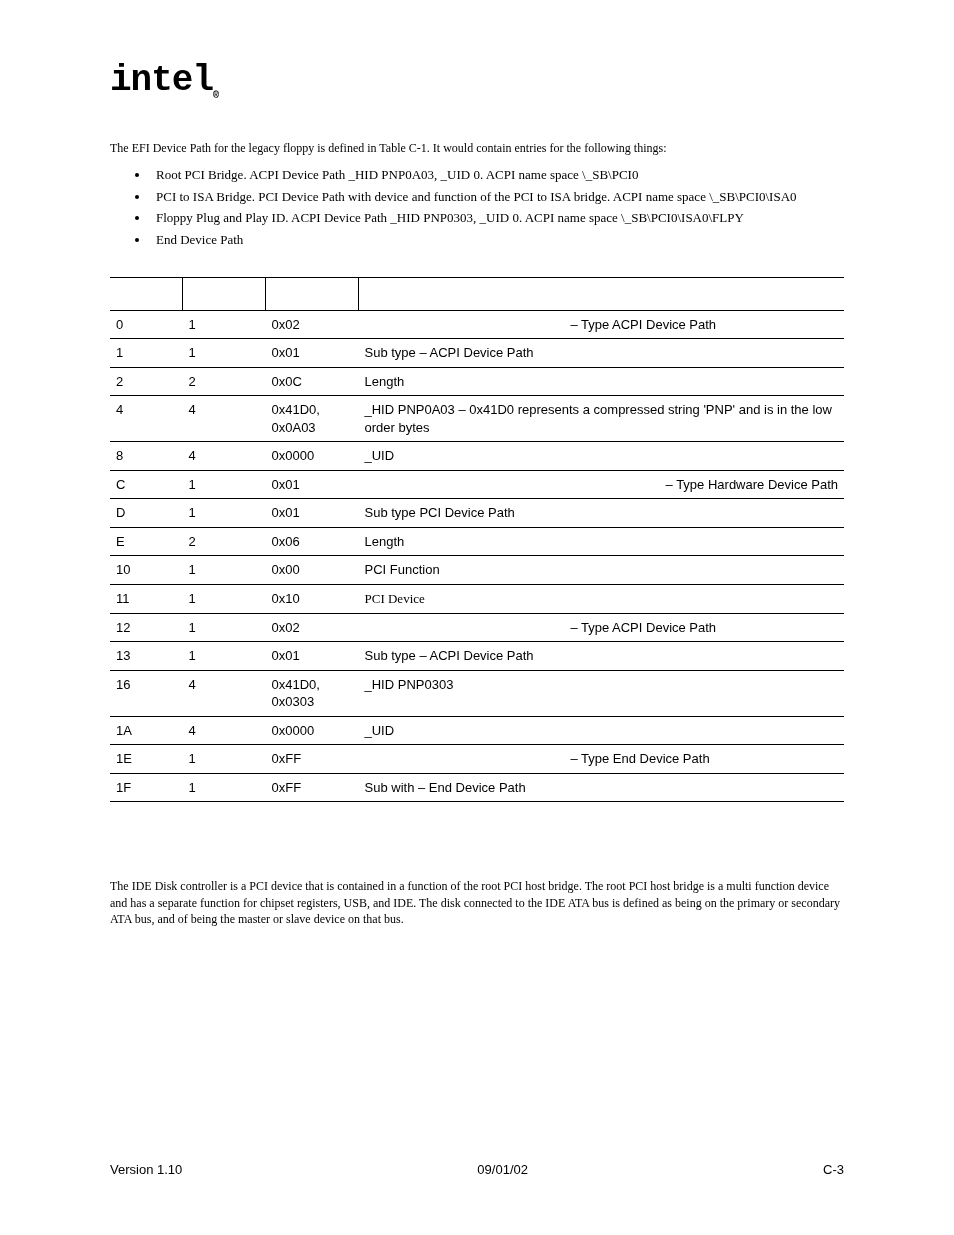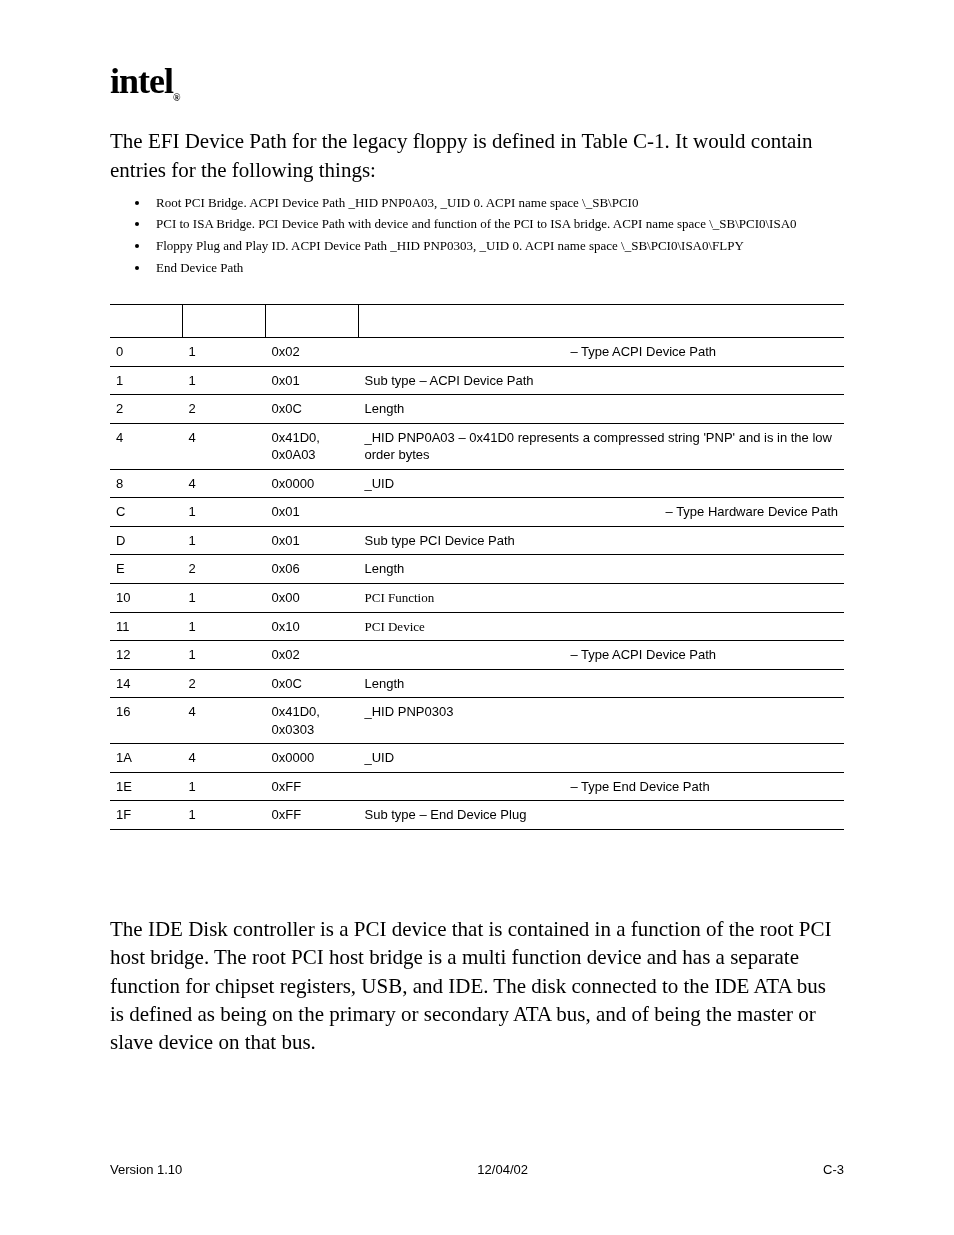--- a/index.html
+++ b/index.html
@@ -14,29 +14,29 @@
     position: relative;
     box-sizing: border-box;
   }
   .page {
     padding: 60px 110px 60px 110px;
     box-sizing: border-box;
     height: 100%;
     position: relative;
   }
   .logo {
-    font-family: Liberation Serif, serif;
+    font-family: Liberation Mono, monospace;
     font-size: 36px;
     font-weight: bold;
     letter-spacing: -1px;
-    margin-bottom: 24px;
+    margin-bottom: 39px;
   }
   .logo .e { position: relative; }
   .body-text {
-    font-size: 21px;
+    font-size: 12px;
     line-height: 1.35;
     margin-bottom: 6px;
   }
   ul.bullets {
     margin: 10px 0 18px 0;
     padding-left: 40px;
   }
   ul.bullets li {
     font-size: 13px;
     line-height: 1.35;
@@ -158,39 +158,39 @@
         <tr>
           <td class="col0">E</td>
           <td class="col1">2</td>
           <td class="col2">0x06</td>
           <td style="white-space: pre-wrap;">Length</td>
         </tr>
         <tr>
           <td class="col0">10</td>
           <td class="col1">1</td>
           <td class="col2">0x00</td>
-          <td style="white-space: pre-wrap; font-family: Liberation Serif, serif;">PCI Function</td>
+          <td style="white-space: pre-wrap;">PCI Function</td>
         </tr>
         <tr>
           <td class="col0">11</td>
           <td class="col1">1</td>
           <td class="col2">0x10</td>
           <td style="white-space: pre-wrap; font-family: Liberation Serif, serif;">PCI Device</td>
         </tr>
         <tr>
           <td class="col0">12</td>
           <td class="col1">1</td>
           <td class="col2">0x02</td>
           <td style="white-space: pre-wrap;">                                                         – Type ACPI Device Path</td>
         </tr>
         <tr>
-          <td class="col0">14</td>
-          <td class="col1">2</td>
-          <td class="col2">0x0C</td>
-          <td style="white-space: pre-wrap;">Length</td>
+          <td class="col0">13</td>
+          <td class="col1">1</td>
+          <td class="col2">0x01</td>
+          <td style="white-space: pre-wrap;">Sub type – ACPI Device Path</td>
         </tr>
         <tr>
           <td class="col0">16</td>
           <td class="col1">4</td>
           <td class="col2">0x41D0, 0x0303</td>
           <td style="white-space: pre-wrap;">_HID PNP0303</td>
         </tr>
         <tr>
           <td class="col0">1A</td>
           <td class="col1">4</td>
@@ -200,28 +200,28 @@
         <tr>
           <td class="col0">1E</td>
           <td class="col1">1</td>
           <td class="col2">0xFF</td>
           <td style="white-space: pre-wrap;">                                                         – Type End Device Path</td>
         </tr>
         <tr>
           <td class="col0">1F</td>
           <td class="col1">1</td>
           <td class="col2">0xFF</td>
-          <td style="white-space: pre-wrap;">Sub type – End Device Plug</td>
+          <td style="white-space: pre-wrap;">Sub with – End Device Path</td>
         </tr>
       </tbody>
   </table>
 
   <div class="section-gap"></div>
 
   <p class="body-text">The IDE Disk controller is a PCI device that is contained in a function of the root PCI host bridge.  The root PCI host bridge is a multi function device and has a separate function for chipset registers, USB, and IDE.  The disk connected to the IDE ATA bus is defined as being on the primary or secondary ATA bus, and of being the master or slave device on that bus.</p>
 
   <div class="footer">
     <span>Version 1.10</span>
-    <span>12/04/02</span>
+    <span>09/01/02</span>
     <span>C-3</span>
   </div>
 
 </div>
 
 </body></html>

